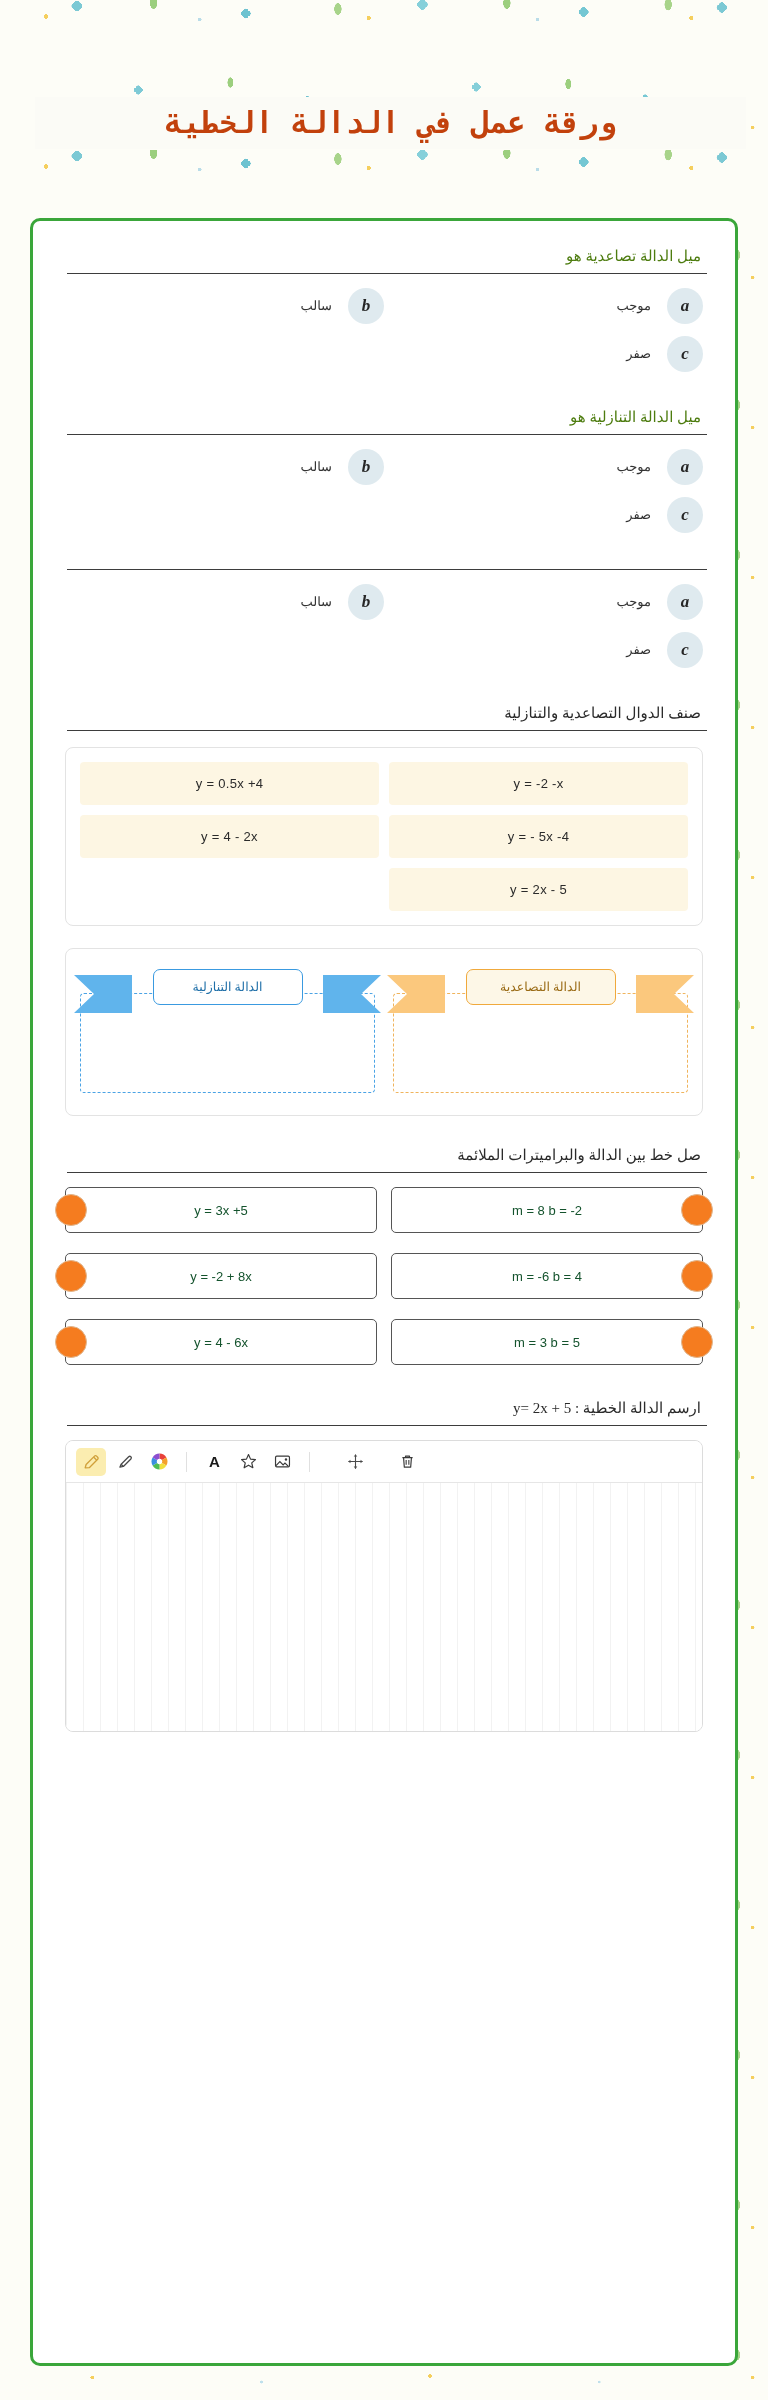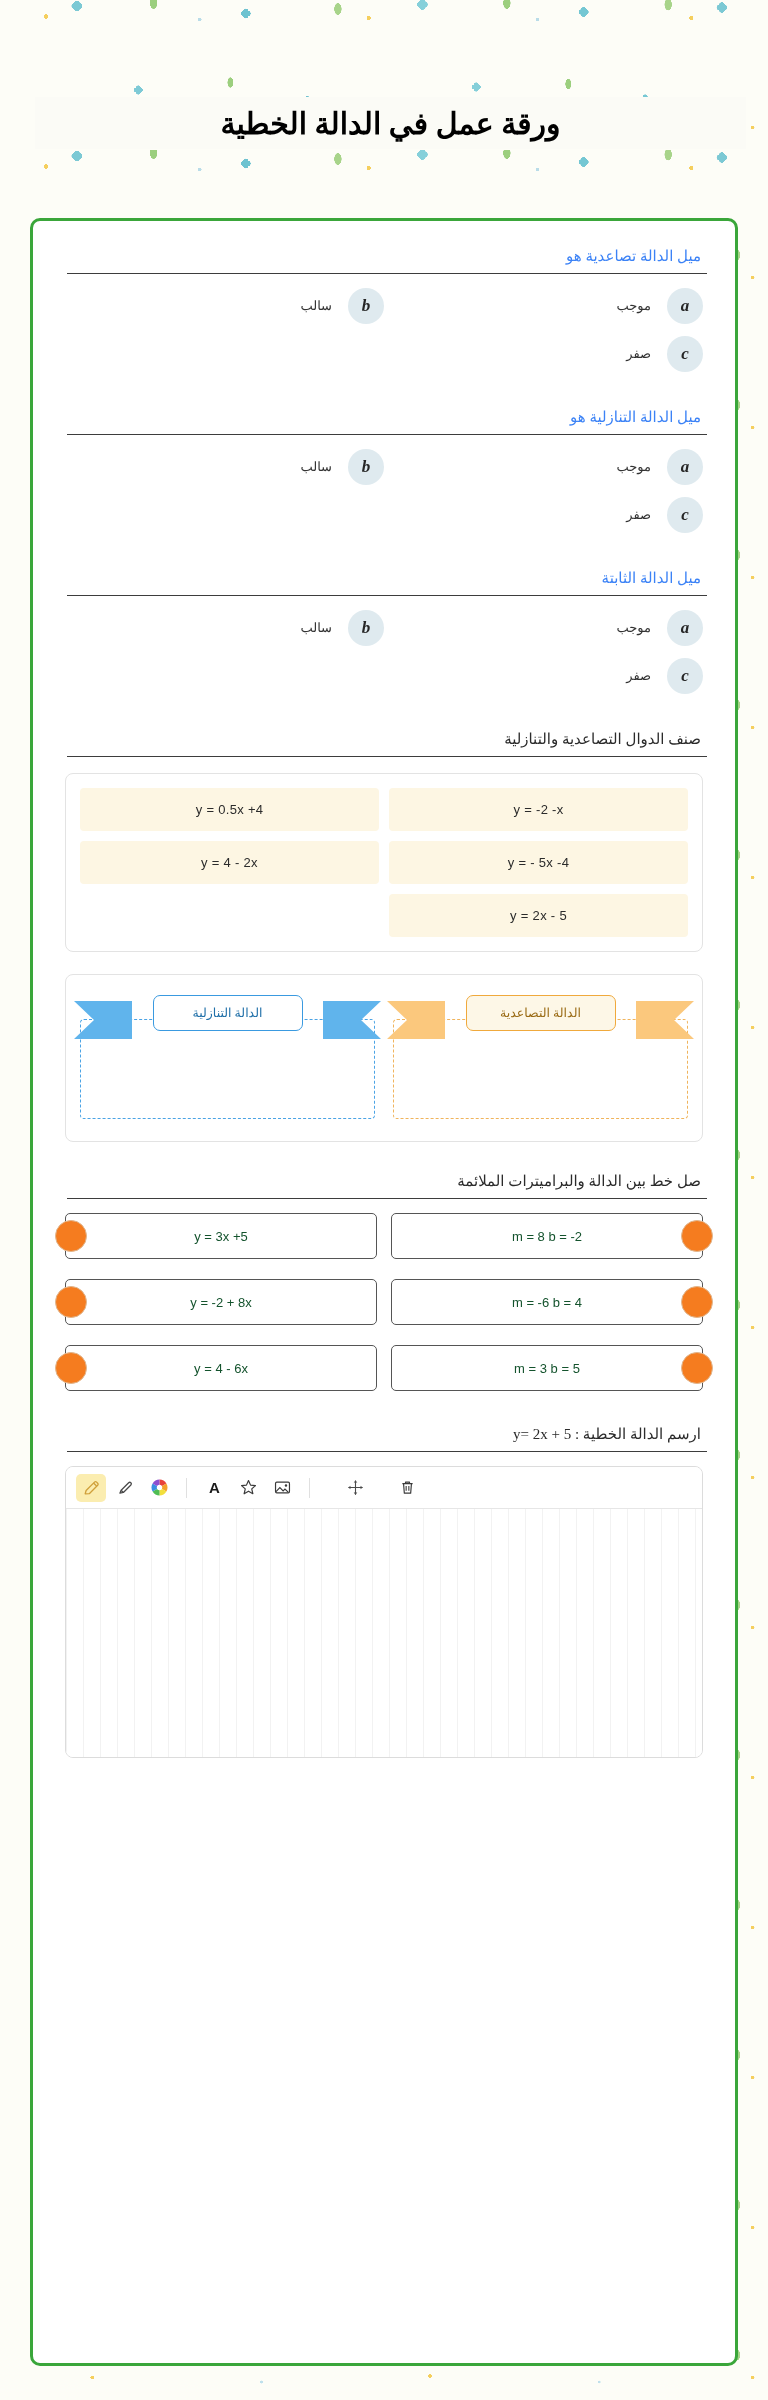--- a/index.html
+++ b/index.html
@@ -80,24 +80,24 @@
     left: 35px;
     right: 22px;
     height: 52px;
     background: #fbfbf6;
     display: flex;
     align-items: center;
     justify-content: center;
     z-index: 5;
   }
   .title-text {
-    font-family: Liberation Serif, serif;
+    font-family: Liberation Mono, monospace;
     font-size: 30px;
     font-weight: 700;
-    color: #000000;
+    color: #c2410c;
     direction: rtl;
     letter-spacing: 1px;
     white-space: nowrap;
   }
 
   
   .worksheet-card {
     position: absolute;
     top: 218px;
     left: 30px;
@@ -112,21 +112,21 @@
   }
 
   
   .question-block { margin-bottom: 30px; }
 
   .q-title {
     direction: rtl;
     text-align: right;
     font-family: "Liberation Serif", serif;
     font-size: 15px;
-    color: #3b82f6;
+    color: #4d7c0f;
     padding: 0 12px 8px 12px;
   }
 
   .q-rule {
     border: none;
     border-top: 1.3px solid #3d3d3d;
     margin: 0 6px 0 12px;
   }
 
   .options-grid {
@@ -386,21 +386,20 @@
         <div class="opt-label">سالب</div>
       </div>
       <div class="option">
         <div class="opt-bubble">c</div>
         <div class="opt-label">صفر</div>
       </div>
     </div>
   </div>
 
   <div class="question-block">
-    <div class="q-title">ميل الدالة الثابتة</div>
     <hr class="q-rule">
     <div class="options-grid">
       <div class="option">
         <div class="opt-bubble">a</div>
         <div class="opt-label">موجب</div>
       </div>
       <div class="option">
         <div class="opt-bubble">b</div>
         <div class="opt-label">سالب</div>
       </div>

